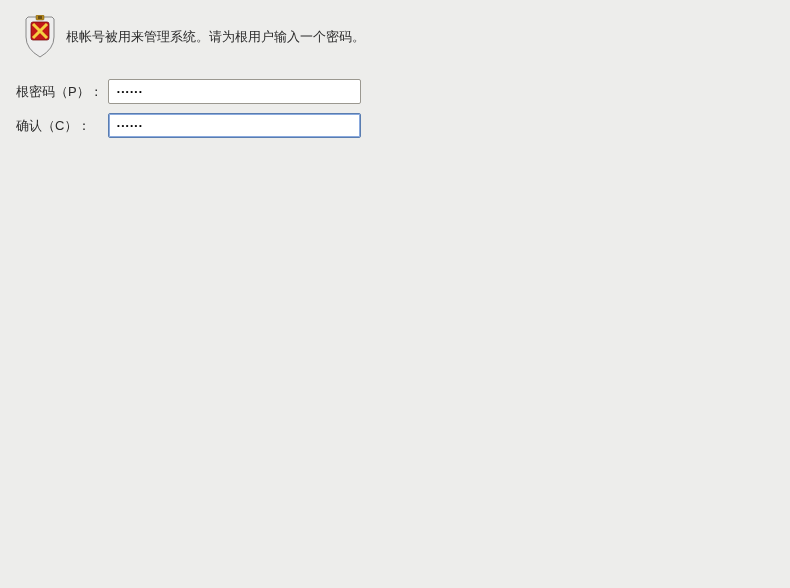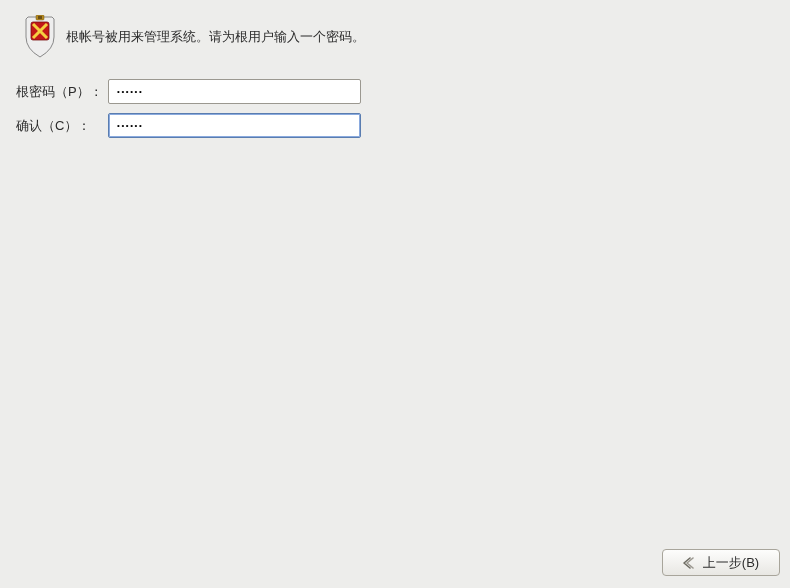--- a/index.html
+++ b/index.html
@@ -113,22 +113,13 @@
     <div class="label">根密码（P）：</div>
     <input class="input" type="text" readonly="" value="••••••" style="">
   </div>
   <div class="row">
     <div class="label">确认（C）：</div>
     <input class="input focused" type="text" readonly="" value="••••••" style="">
   </div>
 </div>
 
 <div class="footer">
-  <button class="btn">
-    <span class="arrow-icon">
-      <svg width="18" height="12" viewBox="0 0 18 12">
-        <path d="M10 1 L4 6 L10 11" fill="none" stroke="#9b9890" stroke-width="1.6" stroke-linecap="round" stroke-linejoin="round"></path>
-        <path d="M7 1 L1 6 L7 11" fill="none" stroke="#6e6c63" stroke-width="1.6" stroke-linecap="round" stroke-linejoin="round"></path>
-      </svg>
-    </span>
-    <span>上一步(B)</span>
-  </button>
 </div>
 
 </body></html>

